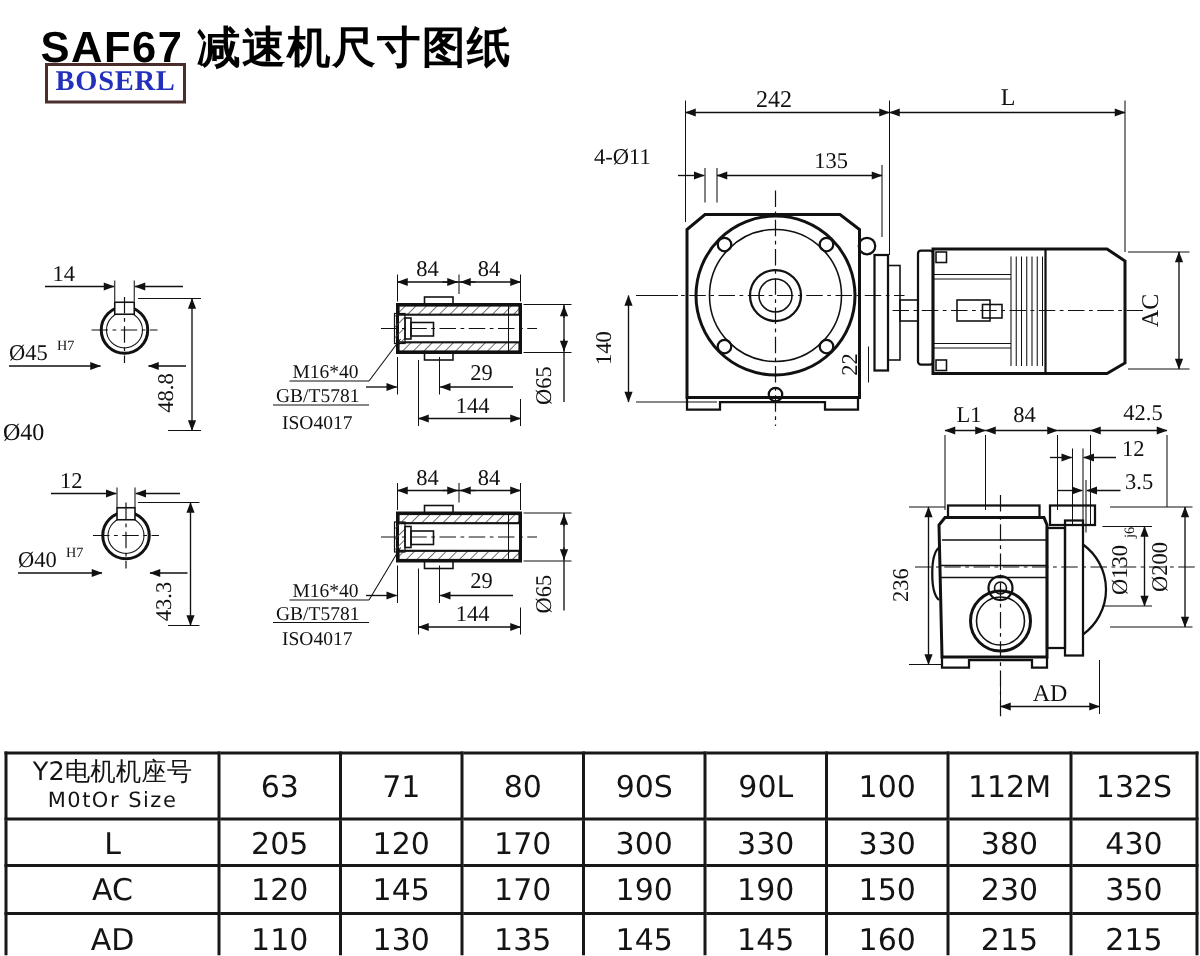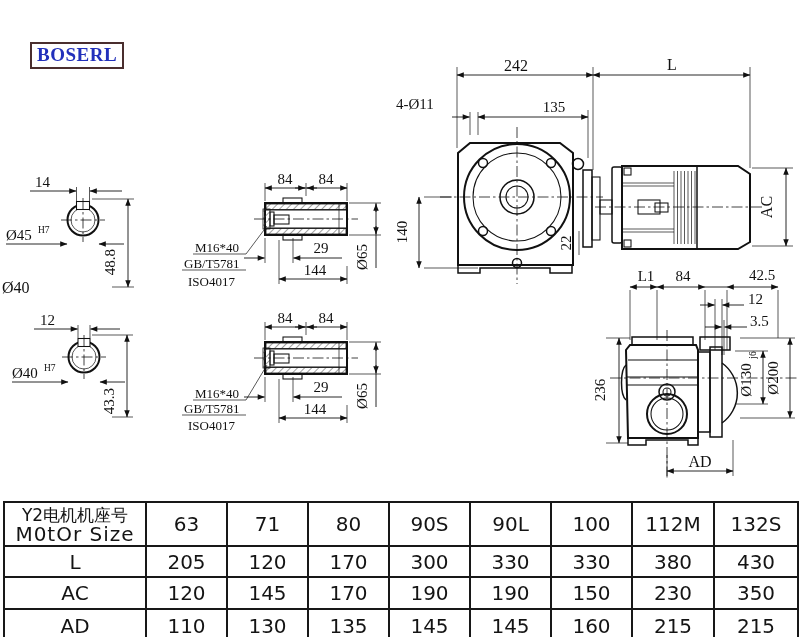--- a/index.html
+++ b/index.html
@@ -24,31 +24,32 @@
   .t15{font:15px "Liberation Serif",serif;}
   .t13{font:13px "Liberation Serif",serif;}
   .t9{font:9.5px "Liberation Serif",serif;}
   .mid{text-anchor:middle;}
   
   #spec{position:absolute;left:3px;top:501px;width:794px;border-collapse:collapse;
         table-layout:fixed;text-align:center;}
   #spec td{border:2px solid #181818;padding:0;font-size:20px;
            font-family:"DejaVu Sans",sans-serif;color:#141414;}
   #spec .hdr-cn{font-size:17px;line-height:20px;}
-  #spec .hdr-en{font-size:20px;line-height:18px;letter-spacing:1px;}
+  #spec .hdr-en{font-size:14px;line-height:18px;letter-spacing:1px;}
   #spec tr.r0 td{height:42px;}
   #spec tr.r1 td{height:29px;}
   #spec tr.r2 td{height:30px;}
   #spec tr.r3 td{height:31px;}
 </style>
 </head>
 <body>
 
 <div id="page">
 
+  <div id="title">SAF67 减速机尺寸图纸</div>
   <div id="logo">BOSERL</div>
 
   <svg width="800" height="500" viewBox="0 0 800 500">
     <defs>
       <marker id="ar" viewBox="0 0 10 10" refX="9.5" refY="5" markerWidth="10" markerHeight="8" orient="auto-start-reverse">
           <path d="M0,1.2L10,5L0,8.8z" fill="#111"></path>
         </marker>
       <pattern id="hatch" patternUnits="userSpaceOnUse" width="5" height="5" patternTransform="rotate(45)">
         <line x1="0" y1="0" x2="0" y2="5" stroke="#444" stroke-width="1"></line>
       </pattern>

